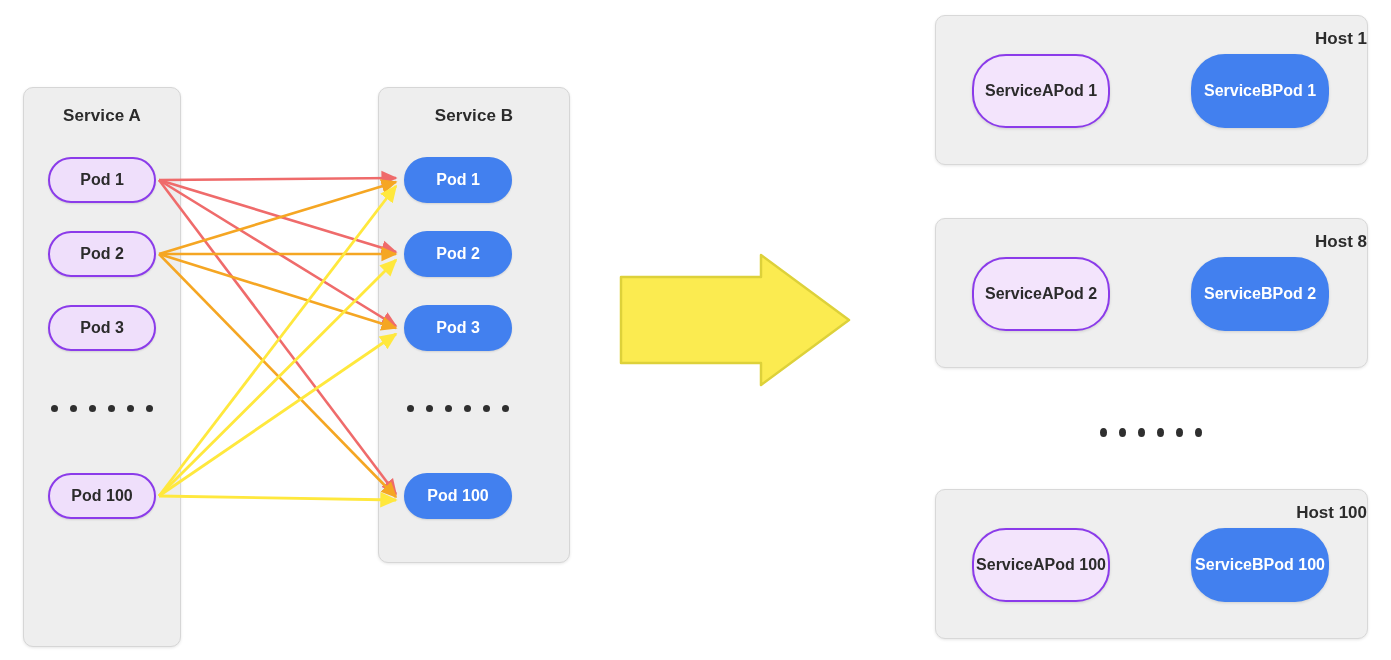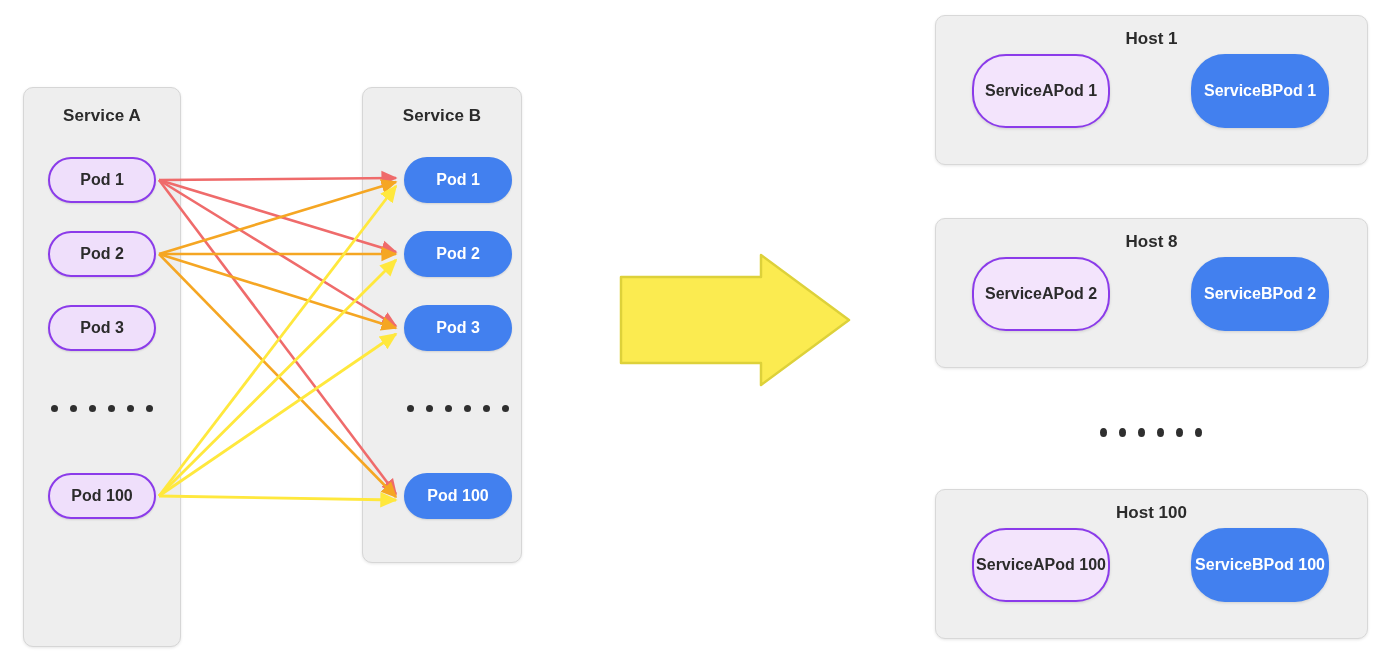--- a/index.html
+++ b/index.html
@@ -96,21 +96,21 @@
     border: 1px solid #d8d8d8;
     border-radius: 10px;
     box-sizing: border-box;
     box-shadow: 0 1px 3px rgba(0,0,0,0.10);
   }
   .host-title {
     position: absolute;
     top: 13px;
     left: 0;
     right: 0;
-    text-align: center;
+    text-align: right;
     font-size: 17px;
     font-weight: bold;
     color: #2b2b2b;
   }
   .host-pod {
     position: absolute;
     box-sizing: border-box;
     border-radius: 34px;
     display: flex;
     flex-direction: row;
@@ -157,21 +157,21 @@
     <i></i>
     <i></i>
     <i></i>
     <i></i>
     <i></i>
   </div>
   <div class="pod pod-purple" style="left:48px; top:473px; width:108px; height:46px;">
     <span>Pod 100</span>
   </div>
 
-  <div class="service-panel" style="left:362px; top:87px; width:160px; height:476px;">
+  <div class="service-panel" style="left:378px; top:87px; width:192px; height:476px;">
     <div class="panel-title">Service B</div>
   </div>
 
   <div class="pod pod-blue" style="left:404px; top:157px; width:108px; height:46px;">
     <span>Pod 1</span>
   </div>
   <div class="pod pod-blue" style="left:404px; top:231px; width:108px; height:46px;">
     <span>Pod 2</span>
   </div>
   <div class="pod pod-blue" style="left:404px; top:305px; width:108px; height:46px;">

